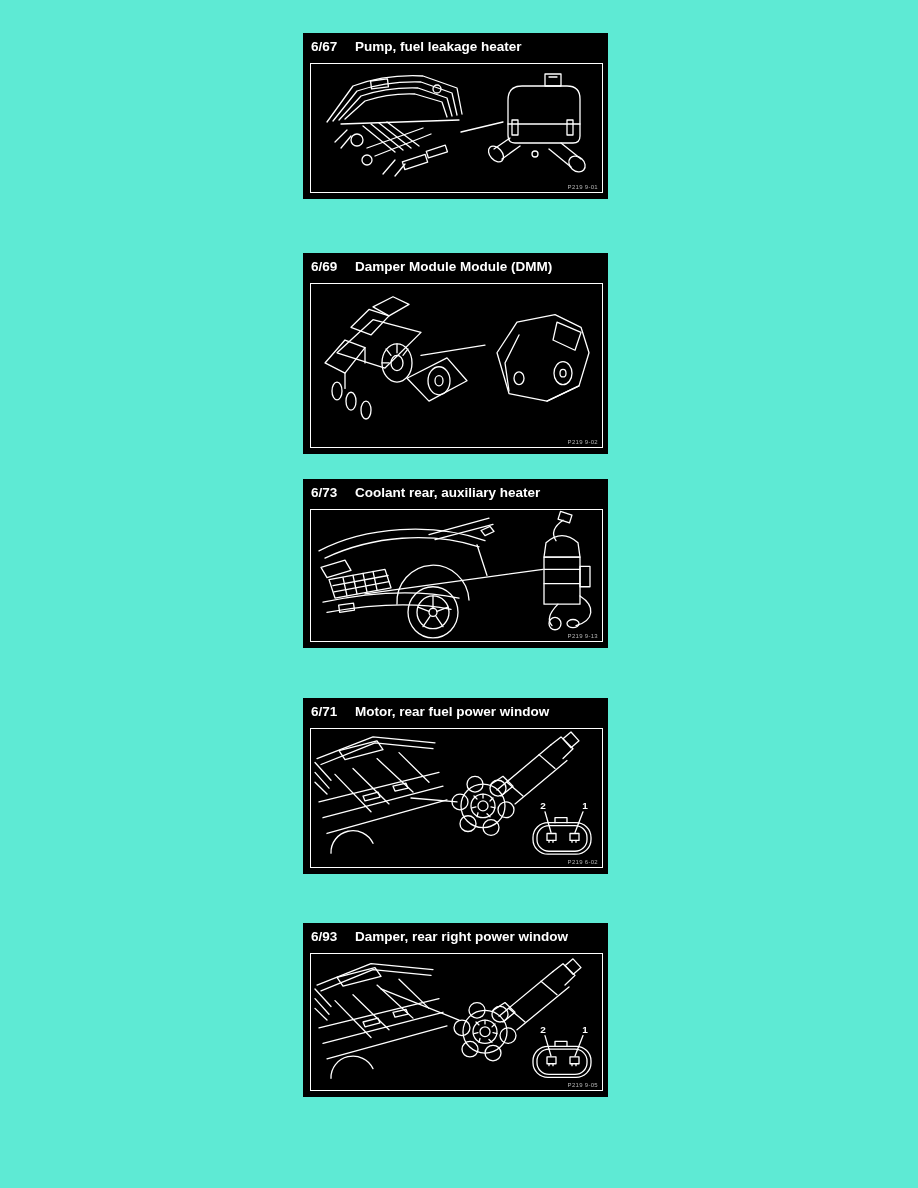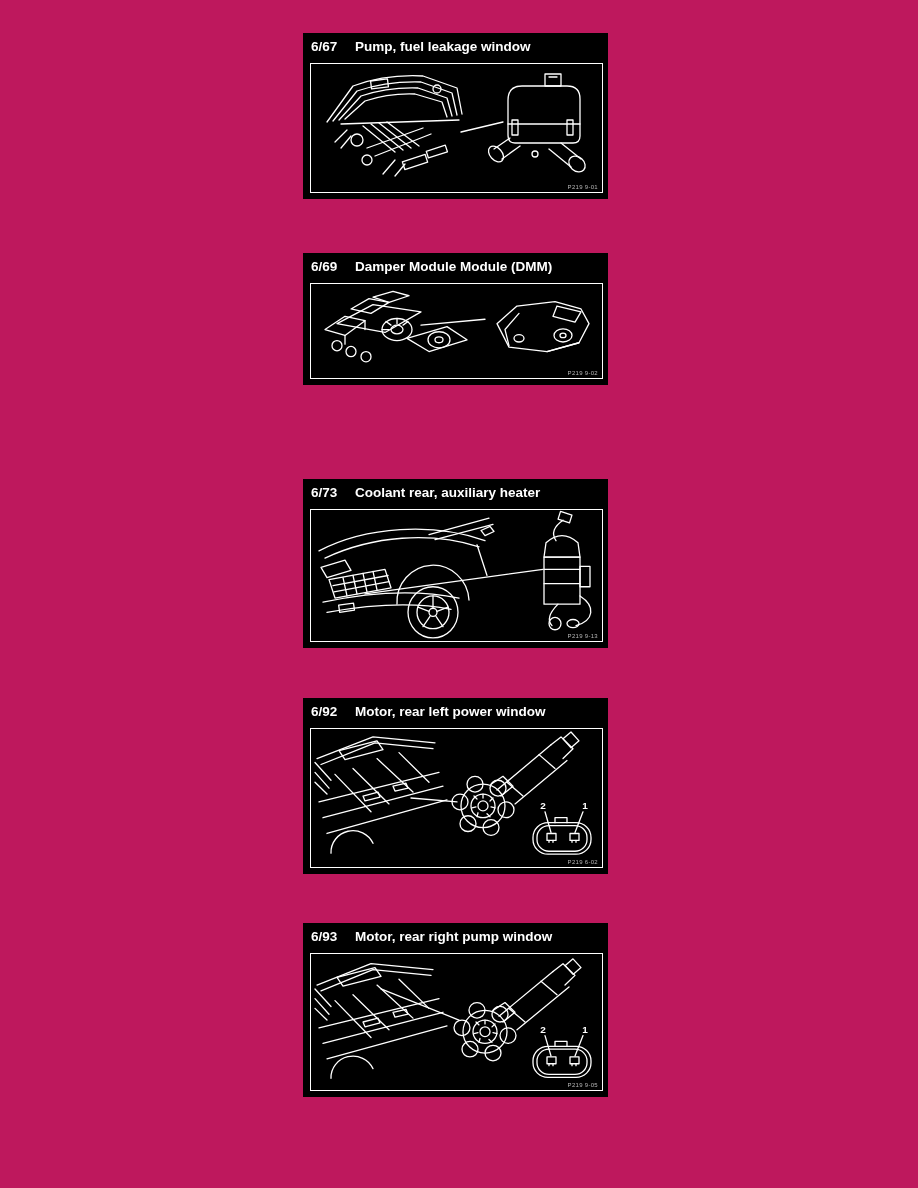--- a/index.html
+++ b/index.html
@@ -2,21 +2,21 @@
 <html><head>
 <meta charset="utf-8">
 <style>
   html,body { margin:0; padding:0; }
   body {
     width:918px; height:1188px;
     background:#ffffff;
     font-family:"Liberation Sans", sans-serif;
     position:relative;
   }
-  .page { position:relative; width:918px; height:1188px; background:#be185d; overflow:hidden; }
+  .page { position:relative; width:918px; height:1188px; background:#5eead4; overflow:hidden; }
 
   .panel {
     position:absolute; left:303px; width:305px;
     background:#000000; color:#ffffff;
     box-sizing:border-box;
   }
   .panel-header {
     position:absolute; top:6px; left:8px; right:6px;
     display:flex; align-items:baseline;
     font-weight:bold; font-size:13.5px; line-height:1.2;
@@ -37,34 +37,34 @@
   svg.art text {
     fill:#ffffff; stroke:none; font-family:"Liberation Sans", sans-serif;
     font-size:10px; font-weight:bold; text-anchor:middle;
   }
   .refcode {
     position:absolute; right:4px; bottom:2px;
     font-size:6px; color:#b5b5b5; letter-spacing:0.3px;
   }
   
   .p1 { top:33px;  height:166px; }
-  .p2 { top:253px; height:132px; }
+  .p2 { top:253px; height:201px; }
   .p3 { top:479px; height:169px;padding-left:27px; }
   .p4 { top:698px; height:176px; }
   .p5 { top:923px; height:174px; }
 </style>
 </head>
 <body>
 
 <div class="page">
 
   <section class="panel p1">
     <header class="panel-header">
       <span class="pid">6/67</span>
-      <span class="ptitle">Pump, fuel leakage window</span>
+      <span class="ptitle">Pump, fuel leakage heater</span>
     </header>
     <div class="frame">
       <svg class="art" viewBox="0 0 291 128" preserveAspectRatio="none">
         <g>
           <path d="M16,58 L42,22 Q75,10 112,12 L146,24 L151,50"></path>
           <path d="M22,57 L46,27 Q76,17 110,18 L141,29 L146,51"></path>
           <path d="M28,56 L50,32 Q77,23 107,24 L136,34 L141,52"></path>
           <path d="M34,55 L54,37 Q78,29 104,30 L131,38 L136,53"></path>
           <rect x="60" y="16" width="17" height="8" transform="rotate(-7 68 20)"></rect>
           <circle cx="126" cy="25" r="4"></circle>
@@ -185,22 +185,22 @@
           <path d="M269,84 C285,94 283,108 265,113"></path>
           <ellipse cx="262" cy="111" rx="6" ry="4"></ellipse>
         </g>
       </svg>
       <span class="refcode">P219 9-13</span>
     </div>
   </section>
 
   <section class="panel p4">
     <header class="panel-header">
-      <span class="pid">6/92</span>
-      <span class="ptitle">Motor, rear left power window</span>
+      <span class="pid">6/71</span>
+      <span class="ptitle">Motor, rear fuel power window</span>
     </header>
     <div class="frame">
       <svg class="art" viewBox="0 0 291 140" preserveAspectRatio="none">
         <g>
           <path d="M6,30 L62,8 L124,14"></path>
           <path d="M10,36 L64,14 L122,20"></path>
           <path d="M28,22 L66,12 L72,21 L34,31 Z"></path>
           <path d="M4,34 L20,52 M4,44 L18,60 M4,54 L16,66"></path>
           <path d="M24,46 L60,84 M42,40 L78,76 M66,30 L102,64 M88,24 L118,54"></path>
           <path d="M8,74 L128,44"></path>
@@ -243,21 +243,21 @@
           <text x="274" y="81">1</text>
         </g>
       </svg>
       <span class="refcode">P219 6-02</span>
     </div>
   </section>
 
   <section class="panel p5">
     <header class="panel-header">
       <span class="pid">6/93</span>
-      <span class="ptitle">Motor, rear right pump window</span>
+      <span class="ptitle">Damper, rear right power window</span>
     </header>
     <div class="frame">
       <svg class="art" viewBox="0 0 291 140" preserveAspectRatio="none">
         <g>
           <path d="M6,32 L60,10 L122,16"></path>
           <path d="M10,38 L62,16 L120,22"></path>
           <path d="M26,24 L64,14 L70,23 L32,33 Z"></path>
           <path d="M4,36 L20,54 M4,46 L18,62 M4,56 L16,68"></path>
           <path d="M24,48 L60,86 M42,42 L78,78 M66,32 L102,66 M88,26 L118,56"></path>
           <path d="M8,76 L128,46"></path>

